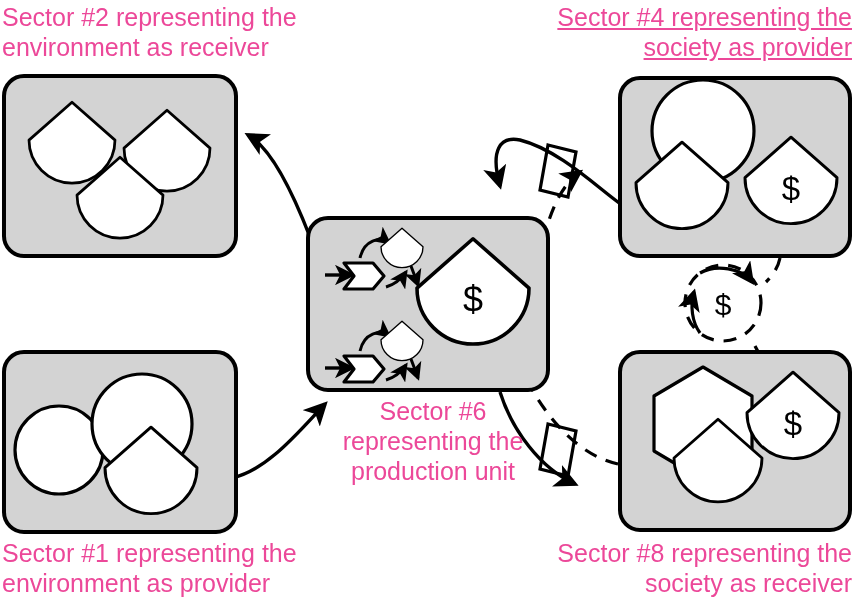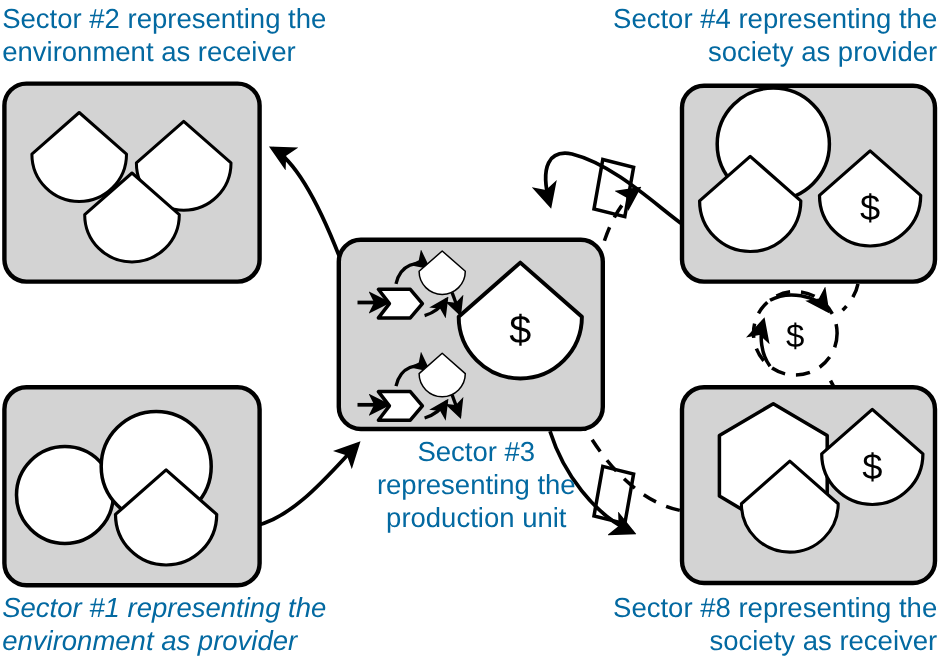--- a/index.html
+++ b/index.html
@@ -28,26 +28,26 @@
     top: 0;
     width: 854px;
     height: 608px;
     display: block;
   }
   .sector-label {
     position: absolute;
     font-family: "Liberation Sans", sans-serif;
     font-size: 25px;
     line-height: 30px;
-    color: #0369a1;
+    color: #ec4899;
     white-space: pre-line;
   }
   #label-sector2 { left: 2px;  top: 2px;   width: 400px; text-align: left; }
-  #label-sector4 { left: 452px; top: 2px;  width: 400px; text-align: right; }
-  #label-sector1 { left: 2px;  top: 538px; width: 400px; text-align: left; font-style: italic; }
+  #label-sector4 { left: 452px; top: 2px;  width: 400px; text-align: right; text-decoration: underline; }
+  #label-sector1 { left: 2px;  top: 538px; width: 400px; text-align: left; }
   #label-sector5 { left: 452px; top: 538px; width: 400px; text-align: right; }
   #label-sector3 {
     left: 318px; top: 396px; width: 230px;
     text-align: center;
   }
 </style>
 </head>
 <body>
 
 <div id="diagram-root">
@@ -192,17 +192,17 @@
 
   <div class="sector-label" id="label-sector4">Sector #4 representing the
 society as provider</div>
 
   <div class="sector-label" id="label-sector1">Sector #1 representing the
 environment as provider</div>
 
   <div class="sector-label" id="label-sector5">Sector #8 representing the
 society as receiver</div>
 
-  <div class="sector-label" id="label-sector3">Sector #3
+  <div class="sector-label" id="label-sector3">Sector #6
 representing the
 production unit</div>
 
 </div>
 
 </body></html>

